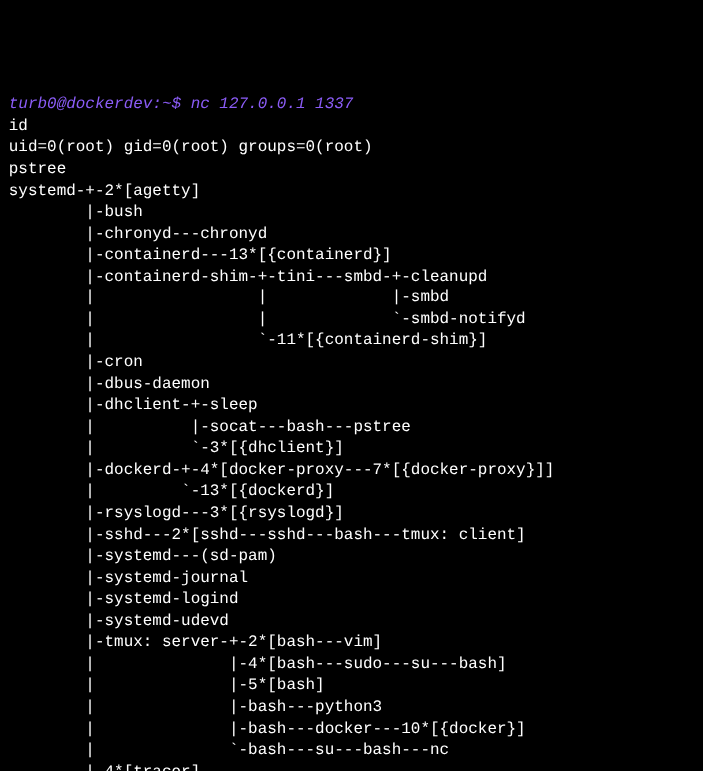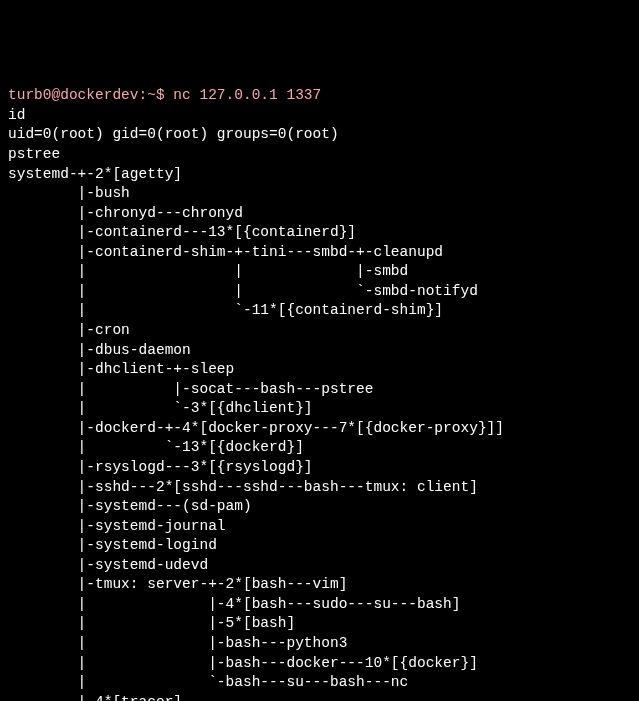--- a/index.html
+++ b/index.html
@@ -13,21 +13,22 @@
       font-family: 'Consolas', 'Courier New', monospace;
       font-size: 14.5px;
       line-height: 1.35;
       padding: 8px;
       white-space: pre;
       width: 639px;
       height: 701px;
       overflow: hidden;
     }
     .prompt {
-      color: #fca5a5;
+      color: #8b5cf6;
+      font-style: italic;
     }
     .line {
       display: block;
     }
   </style>
 </head>
 <body>
 
 
 

